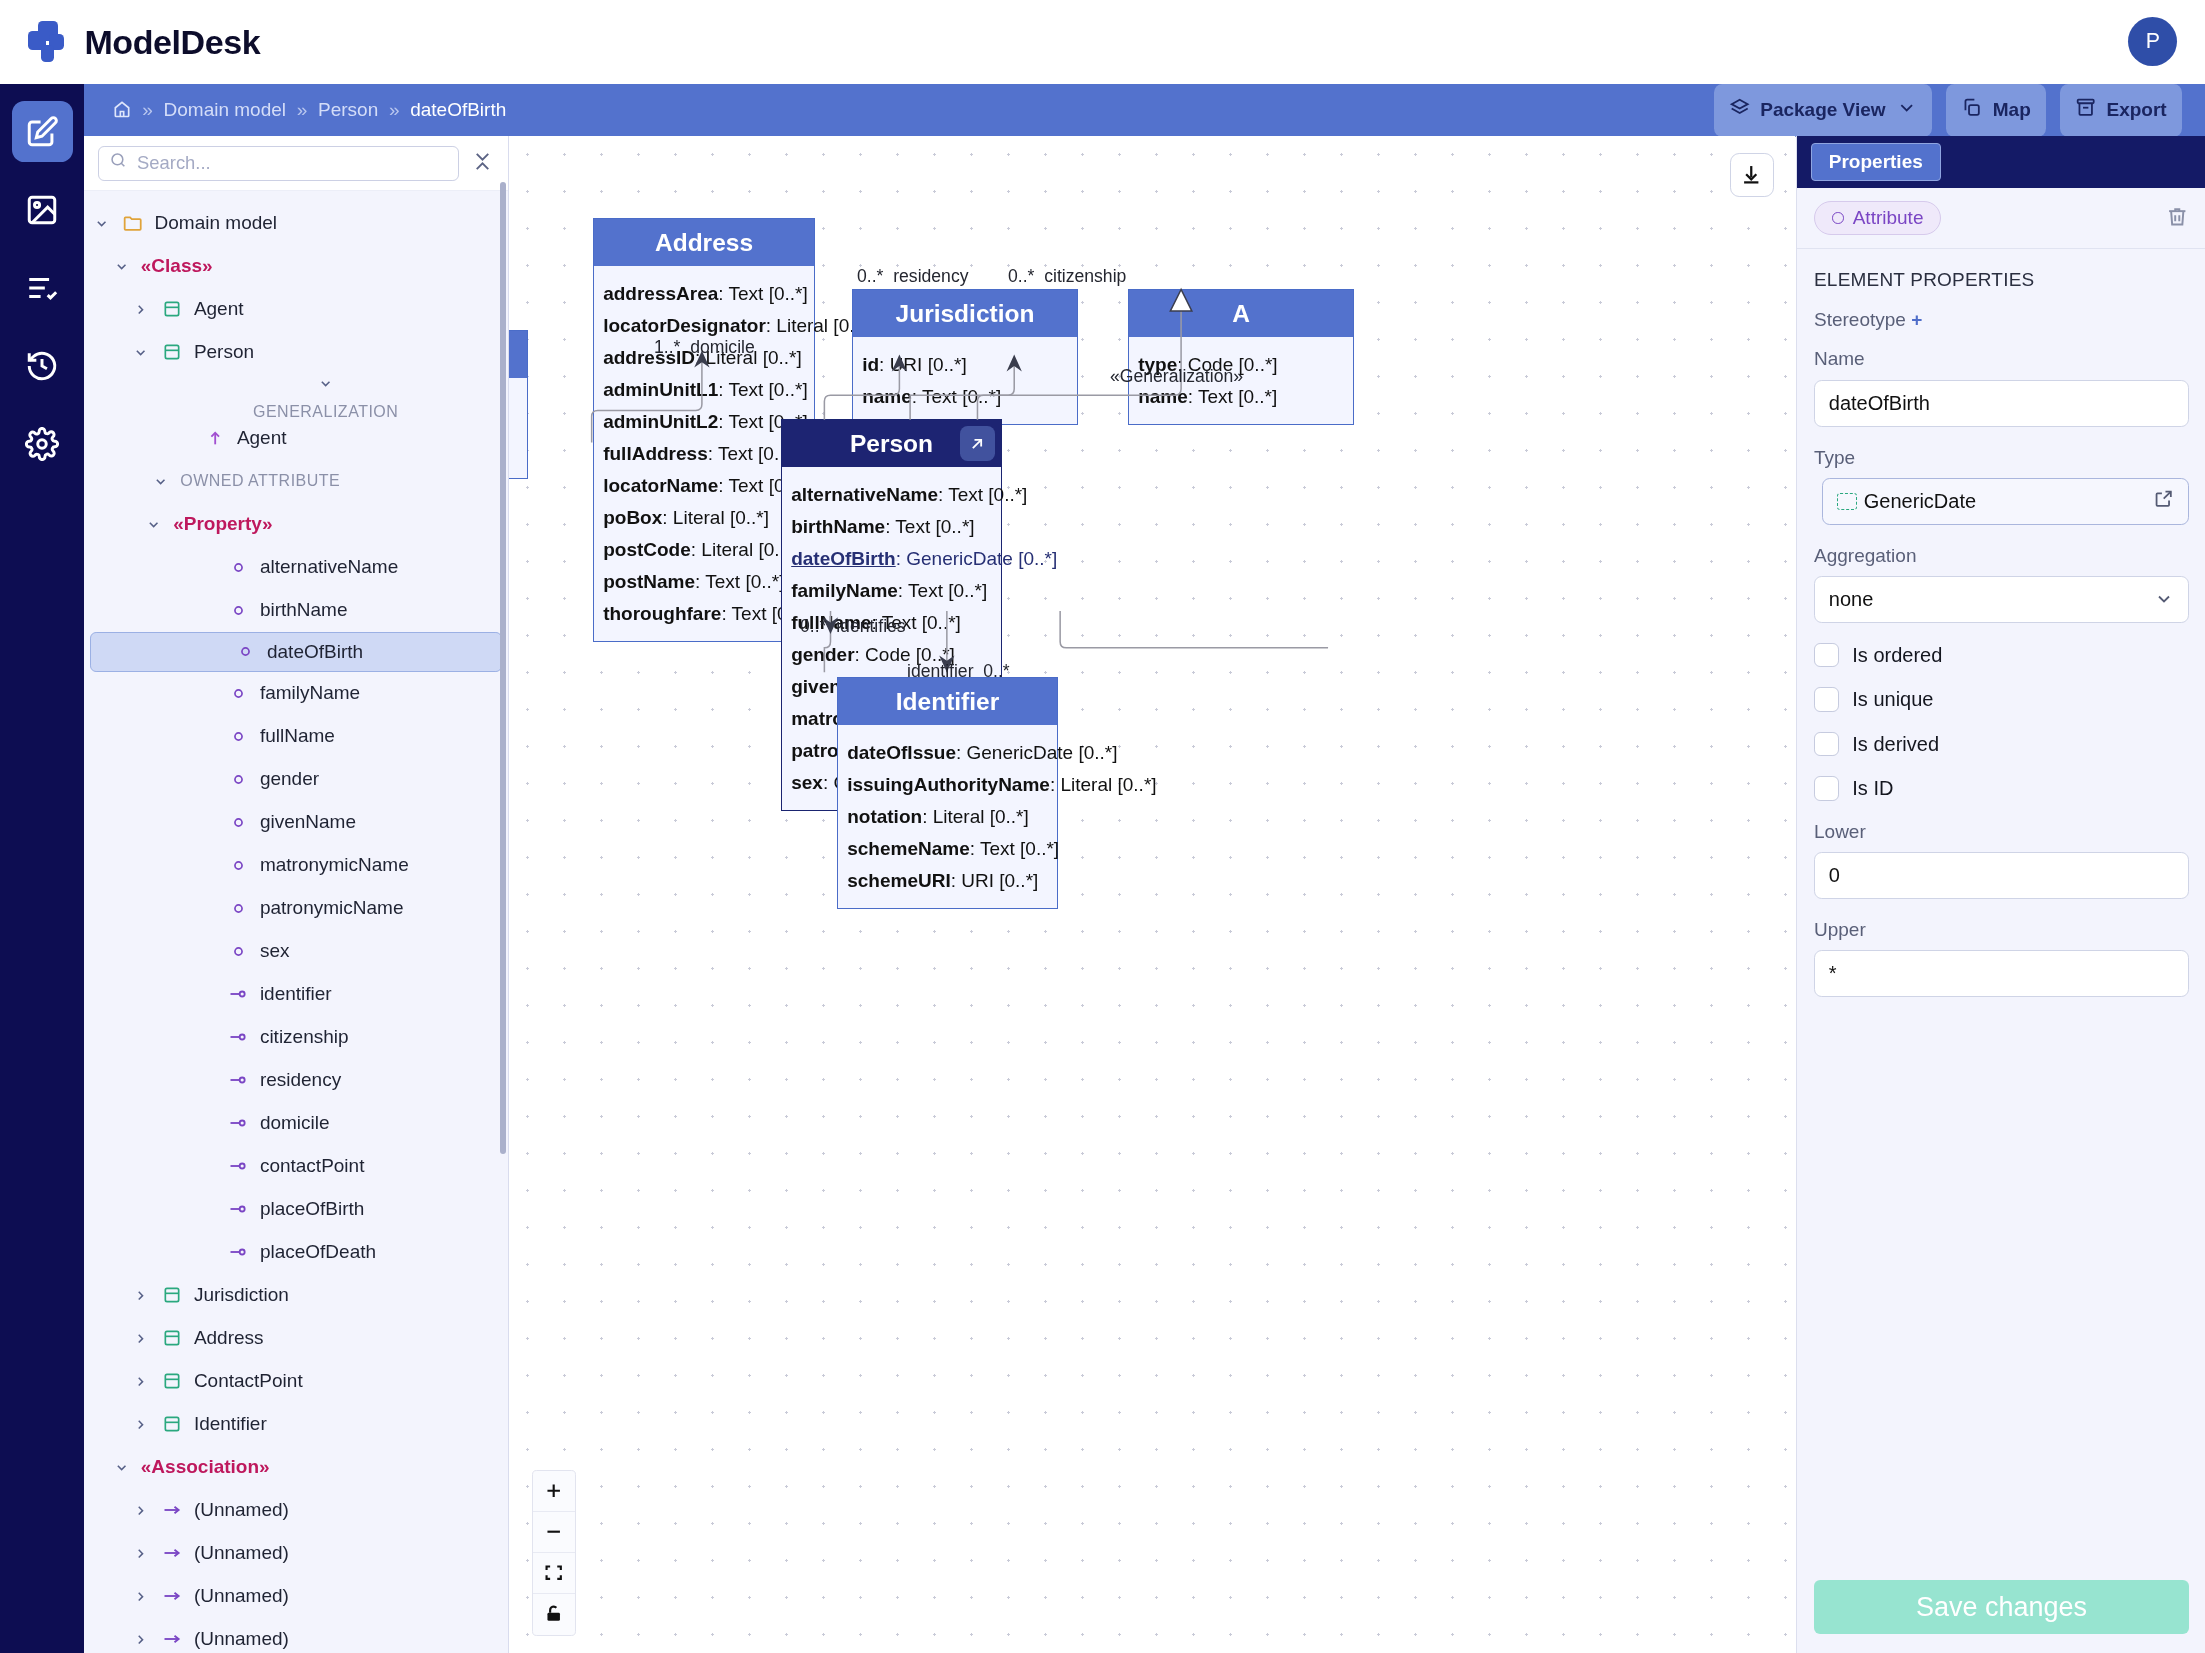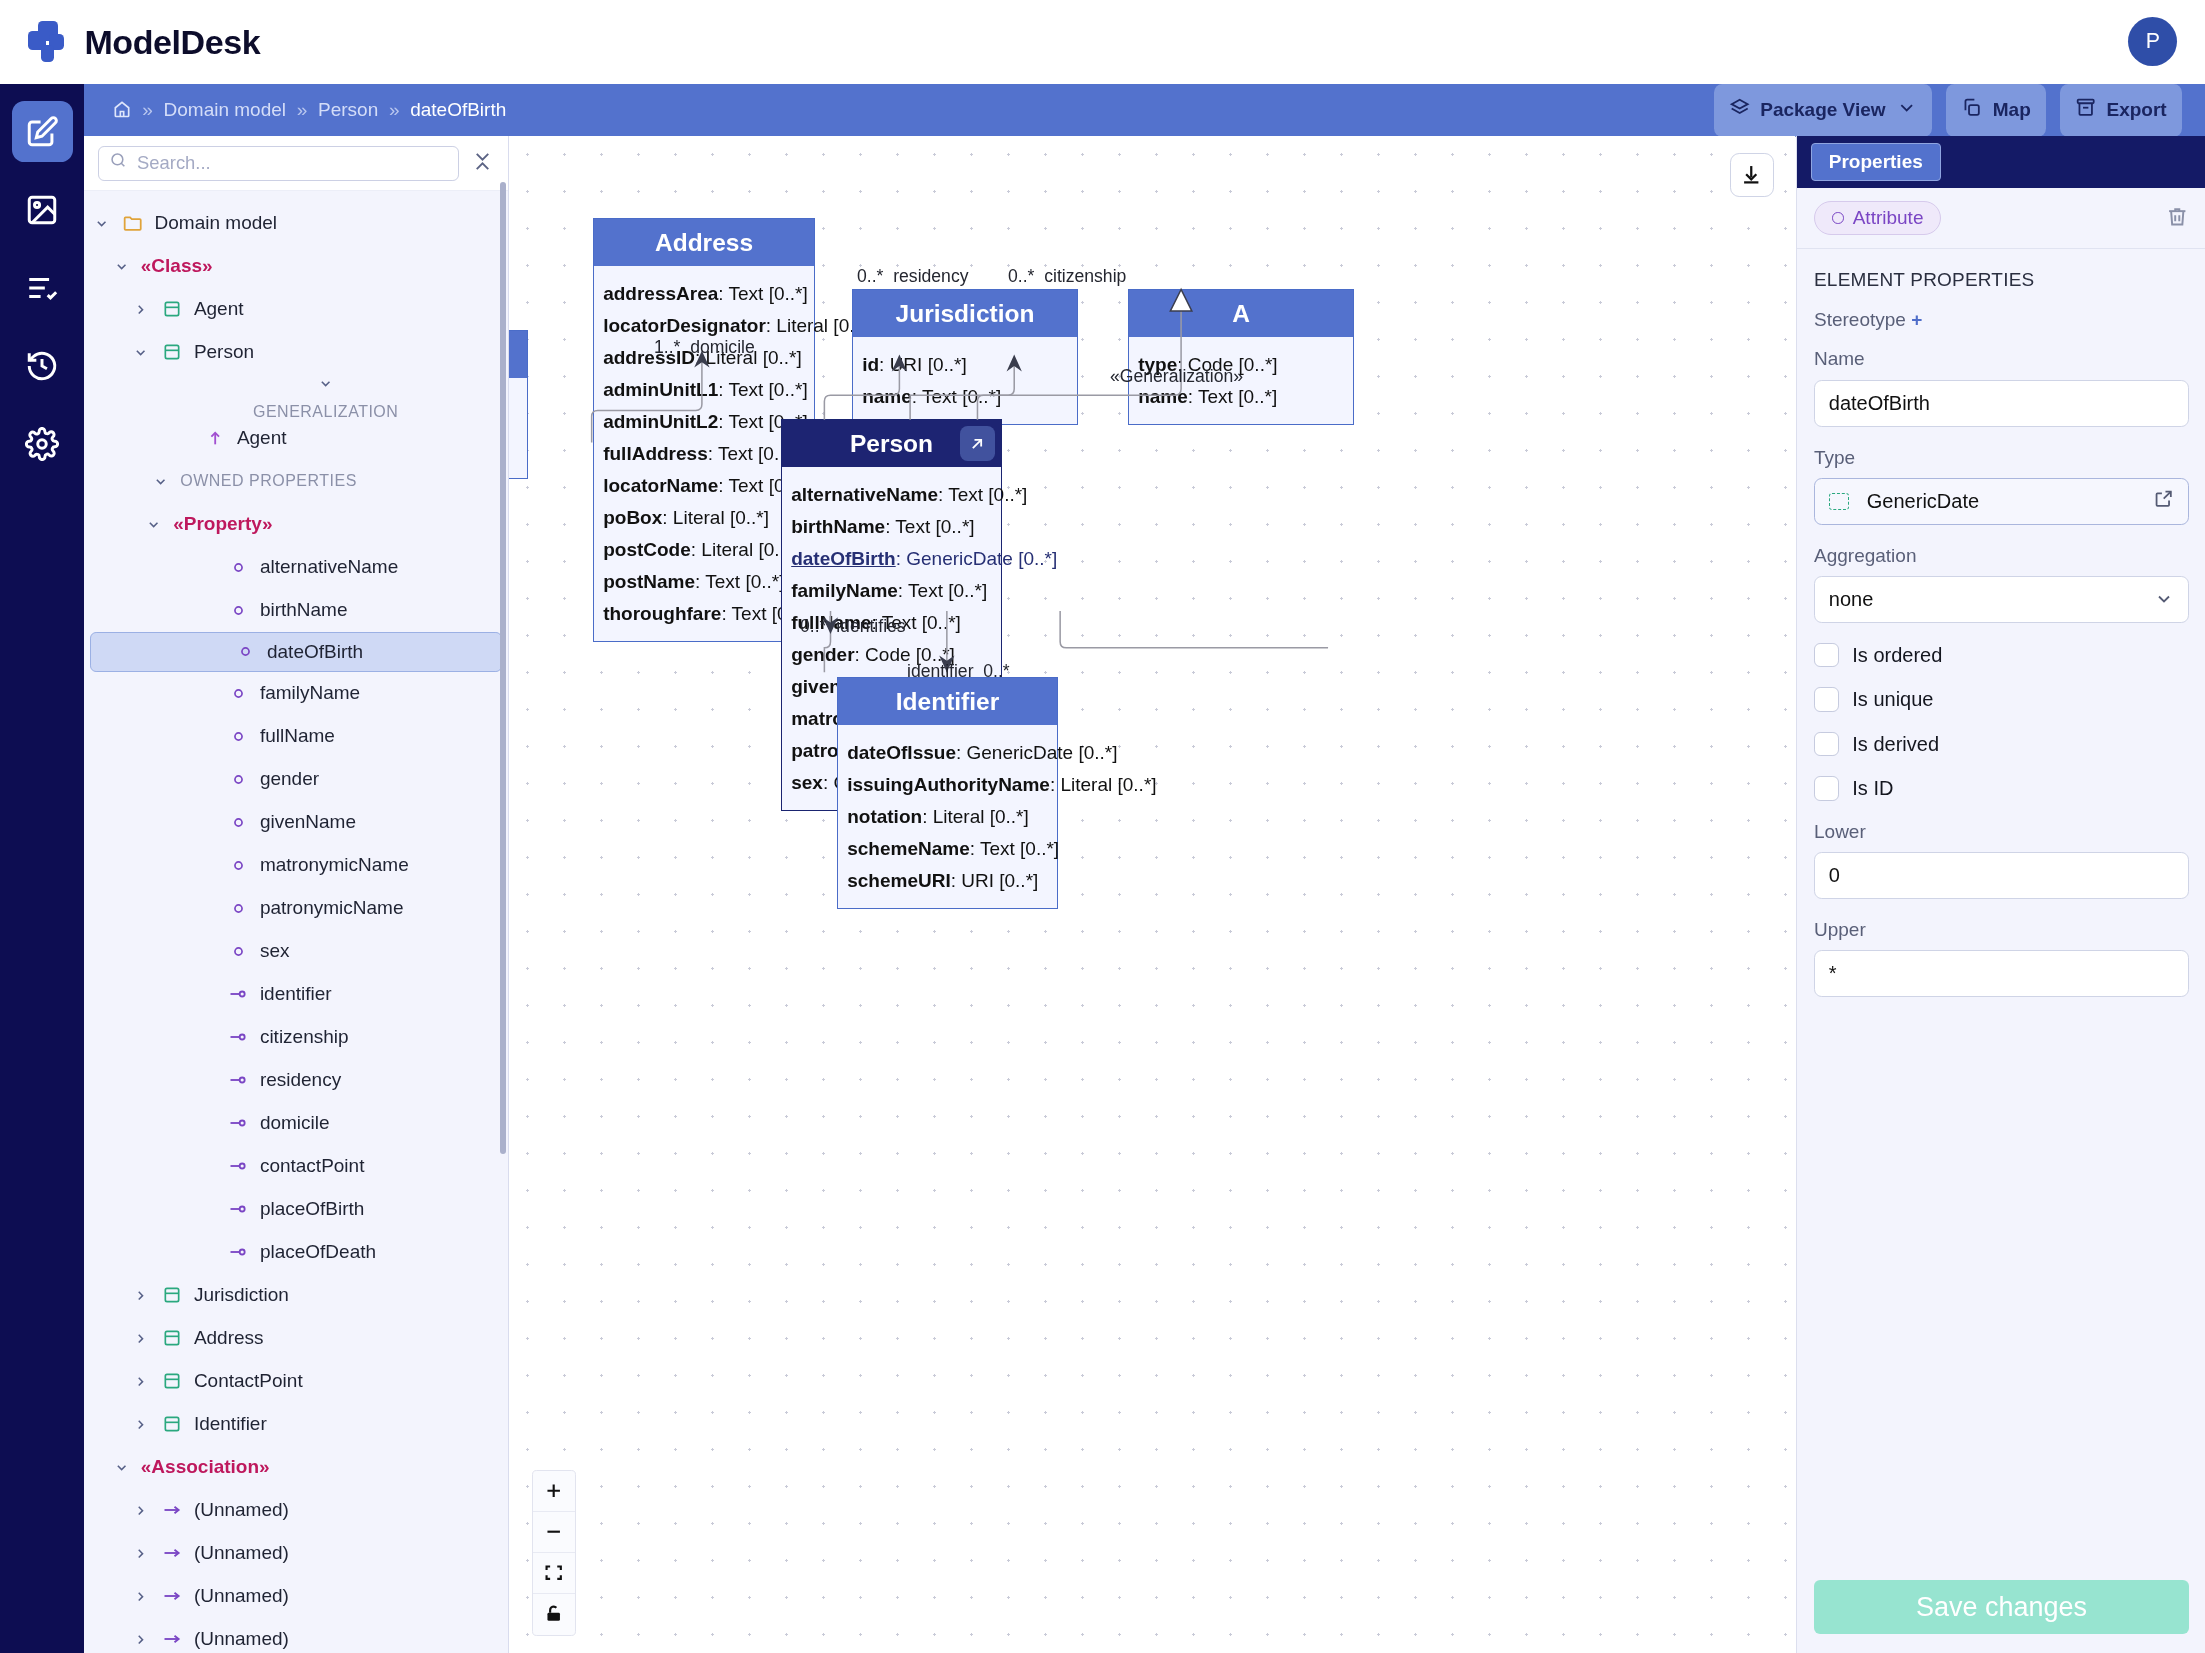--- a/index.html
+++ b/index.html
@@ -153,21 +153,21 @@
   #props-body { padding: 0 17px; border-top: 0.8px solid #e0e3f1; }
   .sect-title { font-size: 19px; color: #2b2f40; margin: 20px 0 18.4px 0; letter-spacing: 0.2px; }
   .fld-label { font-size: 19px; color: #595f78; margin-bottom: 9.2px; }
   .fld-label .plus { color: #4f6dc9; font-weight: bold; }
   .fld {
     height: 47px; border: 0.8px solid #cfd4e6; border-radius: 7.7px; background: #ffffff;
     display: flex; align-items: center; padding: 0 13.8px; font-size: 20px; color: #111;
     margin-bottom: 20px;
   }
   .fld.typebox {
-    background: #f6f7fe; border-color: #aab6dd; gap: 18px; justify-content: flex-start;
+    background: #f6f7fe; border-color: #aab6dd; gap: 7px; justify-content: flex-start; margin-left: 8px;
   }
   .type-ic { width: 20px; height: 17px; border: 1.9px dashed #2aa87f; border-radius: 3.1px; }
   .fld.typebox .ext { margin-left: auto; }
   .fld.typebox .ext svg { width: 21.4px; height: 21.4px; stroke: #555b74; fill: none; stroke-width: 2; }
   .fld.sel-box { justify-content: space-between; }
   .fld.sel-box svg { width: 20px; height: 20px; stroke: #555b74; fill: none; stroke-width: 2.2; }
   .chk-row { display: flex; align-items: center; gap: 13.8px; margin-bottom: 20px; }
   .chk { width: 24.5px; height: 24.5px; border: 1.1px solid #c6cbdf; border-radius: 6.1px; background: #fff; }
   .chk-lbl { font-size: 20px; color: #14161f; }
   #save-btn {
@@ -364,21 +364,21 @@
           </svg>
         </span>
         <span class="tlabel">Agent</span>
       </div>
       <div class="tnode" style="padding-left: 67px;">
         <span class="chev">
           <svg viewBox="0 0 24 24">
             <path d="M6 9l6 6 6-6"></path>
           </svg>
         </span>
-        <span class="tlabel group">OWNED PROPERTIES</span>
+        <span class="tlabel group">OWNED ATTRIBUTE</span>
       </div>
       <div class="tnode" style="padding-left: 60px;">
         <span class="chev">
           <svg viewBox="0 0 24 24">
             <path d="M6 9l6 6 6-6"></path>
           </svg>
         </span>
         <span class="tlabel stereo">«Property»</span>
       </div>
       <div class="tnode" style="padding-left: 113px;">

